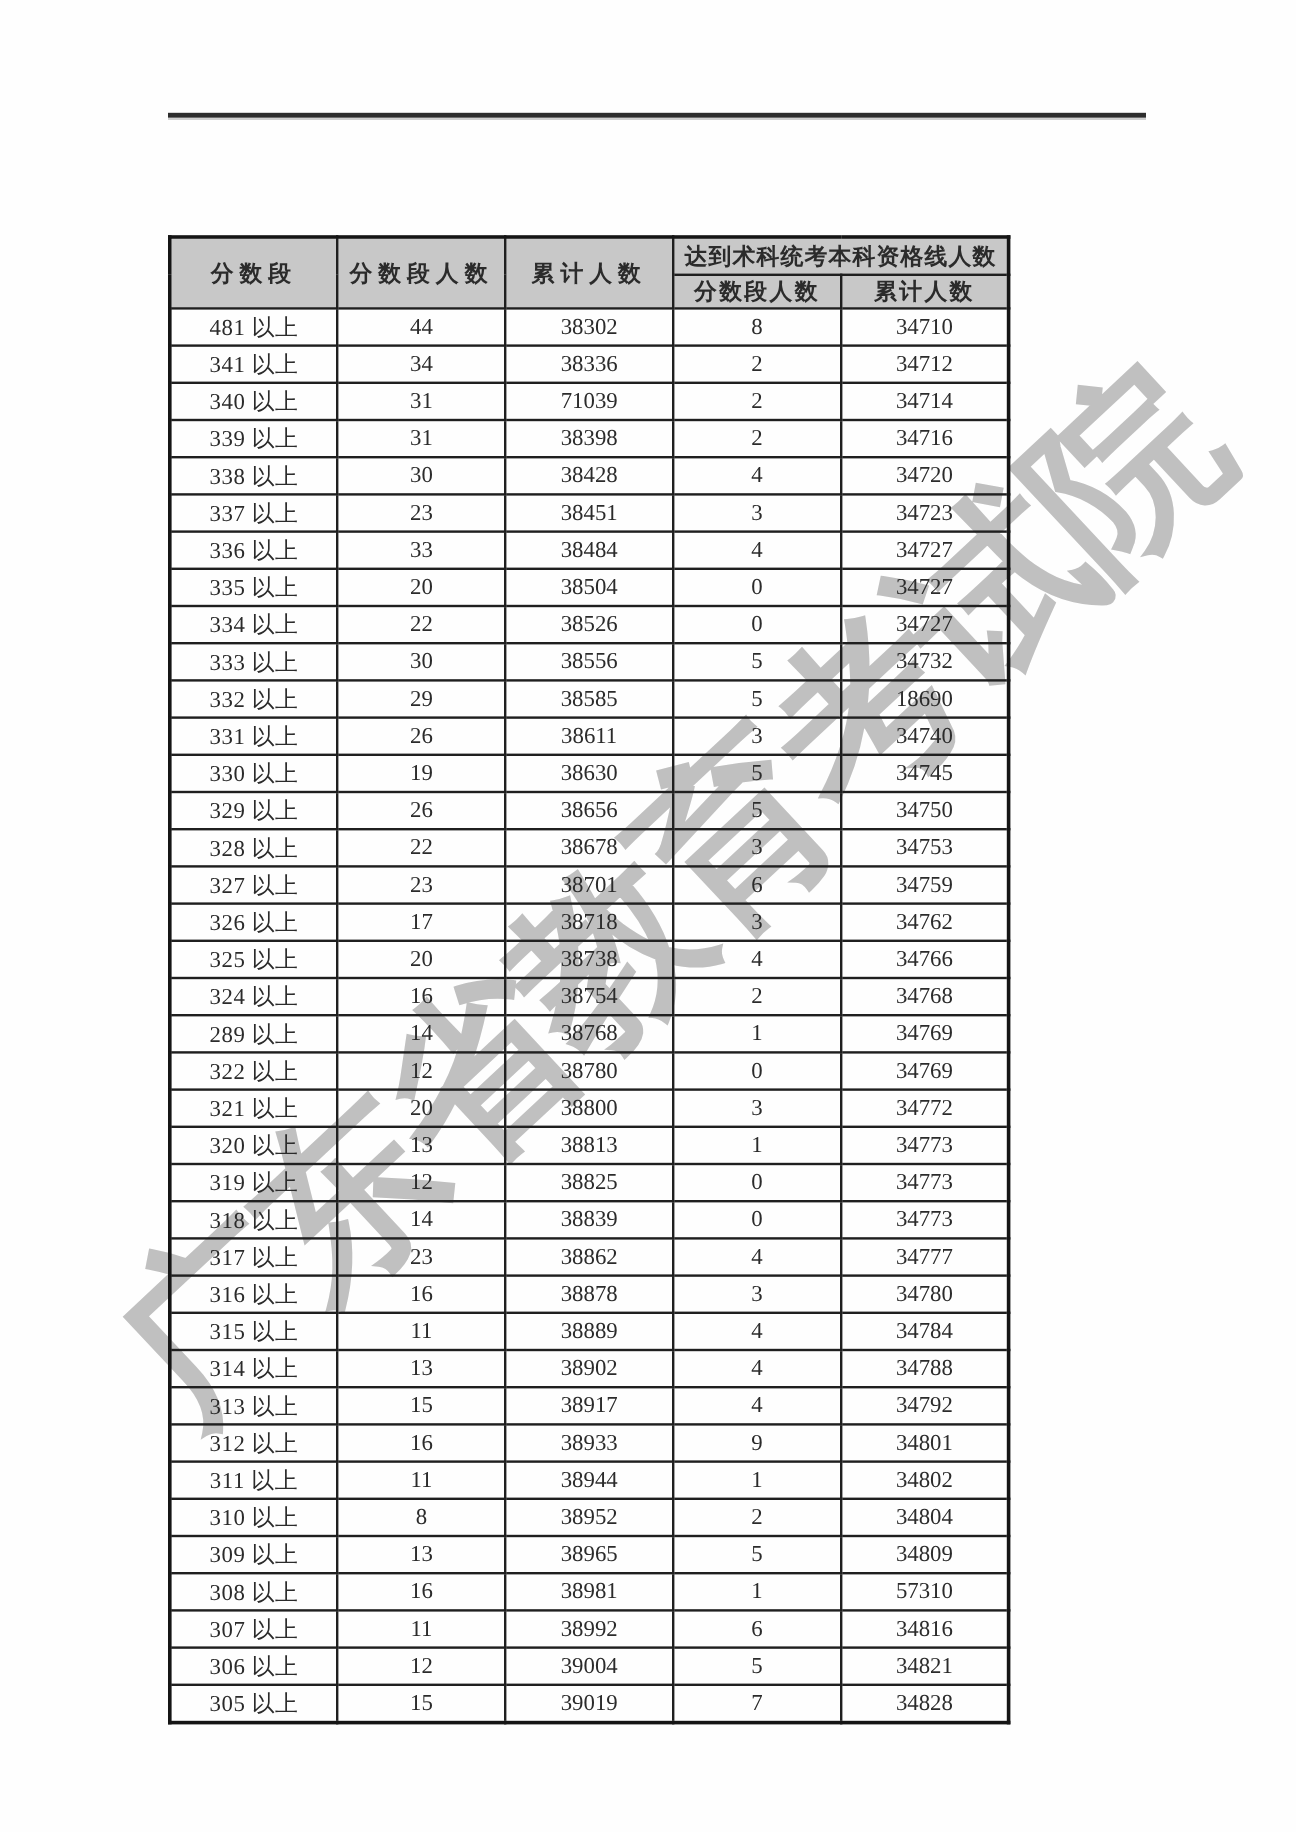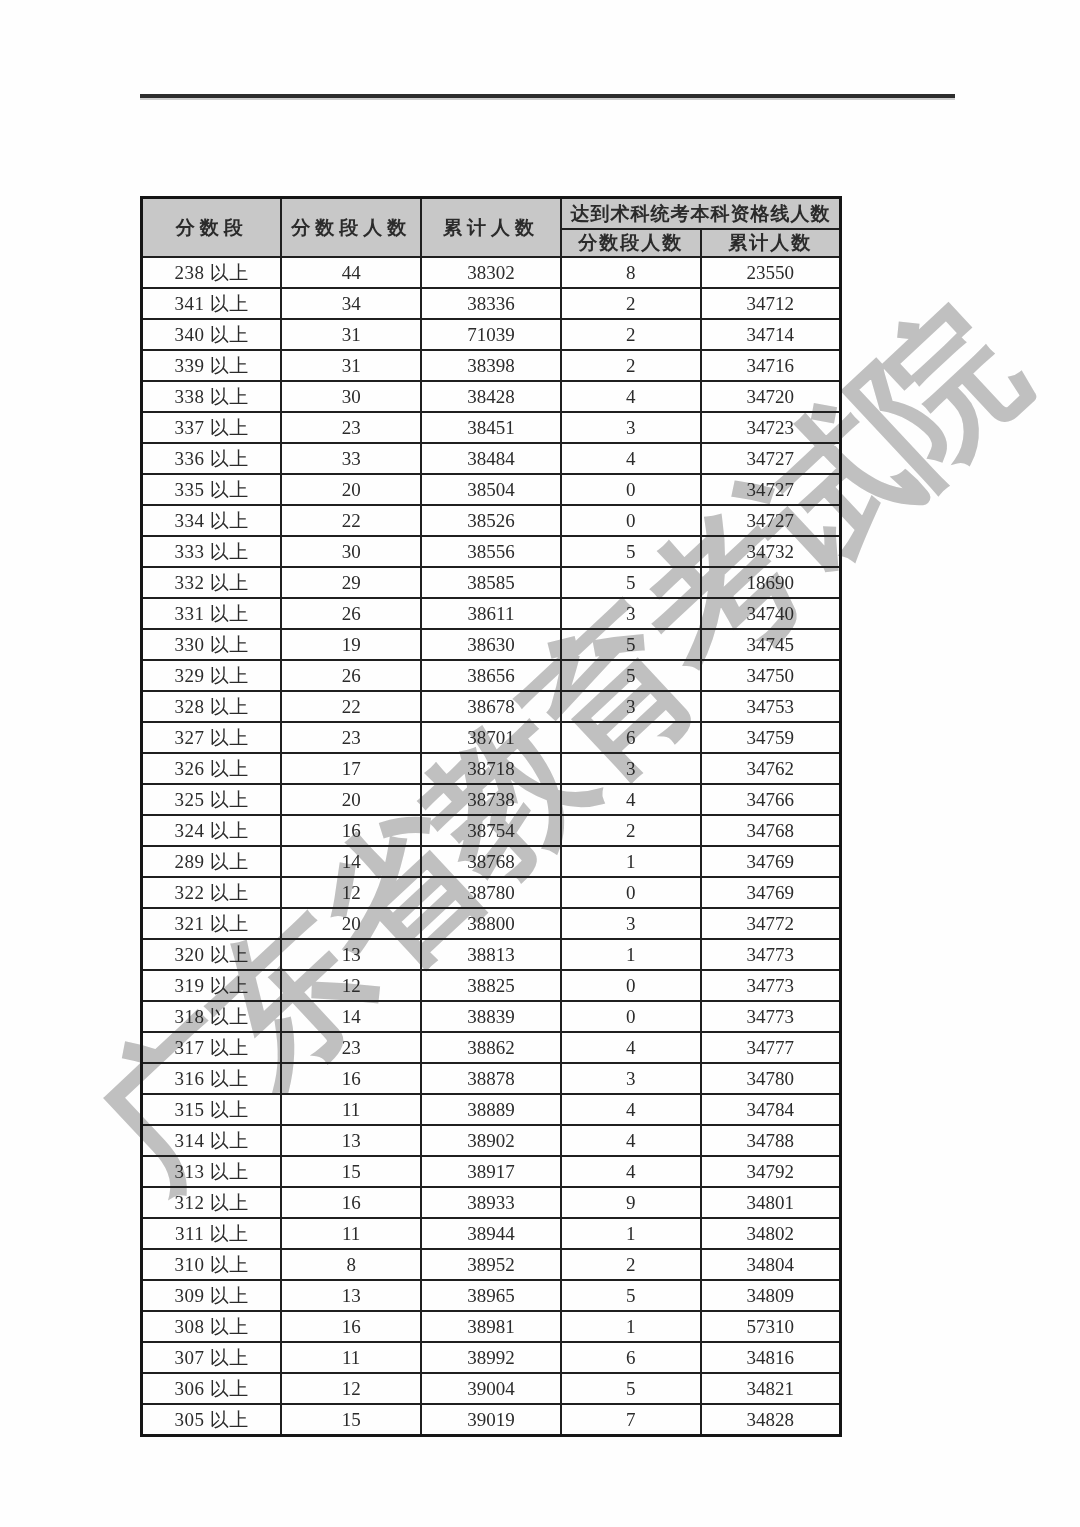--- a/index.html
+++ b/index.html
@@ -115,25 +115,25 @@
         <th rowspan="2" class="merged-head">累计人数</th>
         <th colspan="2" class="group-head">达到术科统考本科资格线人数</th>
       </tr>
       <tr>
         <th class="sub-head">分数段人数</th>
         <th class="sub-head">累计人数</th>
       </tr>
     </thead>
     <tbody id="table-body">
         <tr>
-          <td class="score-cell">238 以上</td>
+          <td class="score-cell">481 以上</td>
           <td>44</td>
           <td>38302</td>
           <td>8</td>
-          <td>23550</td>
+          <td>34710</td>
         </tr>
         <tr>
           <td class="score-cell">341 以上</td>
           <td>34</td>
           <td>38336</td>
           <td>2</td>
           <td>34712</td>
         </tr>
         <tr>
           <td class="score-cell">340 以上</td>

